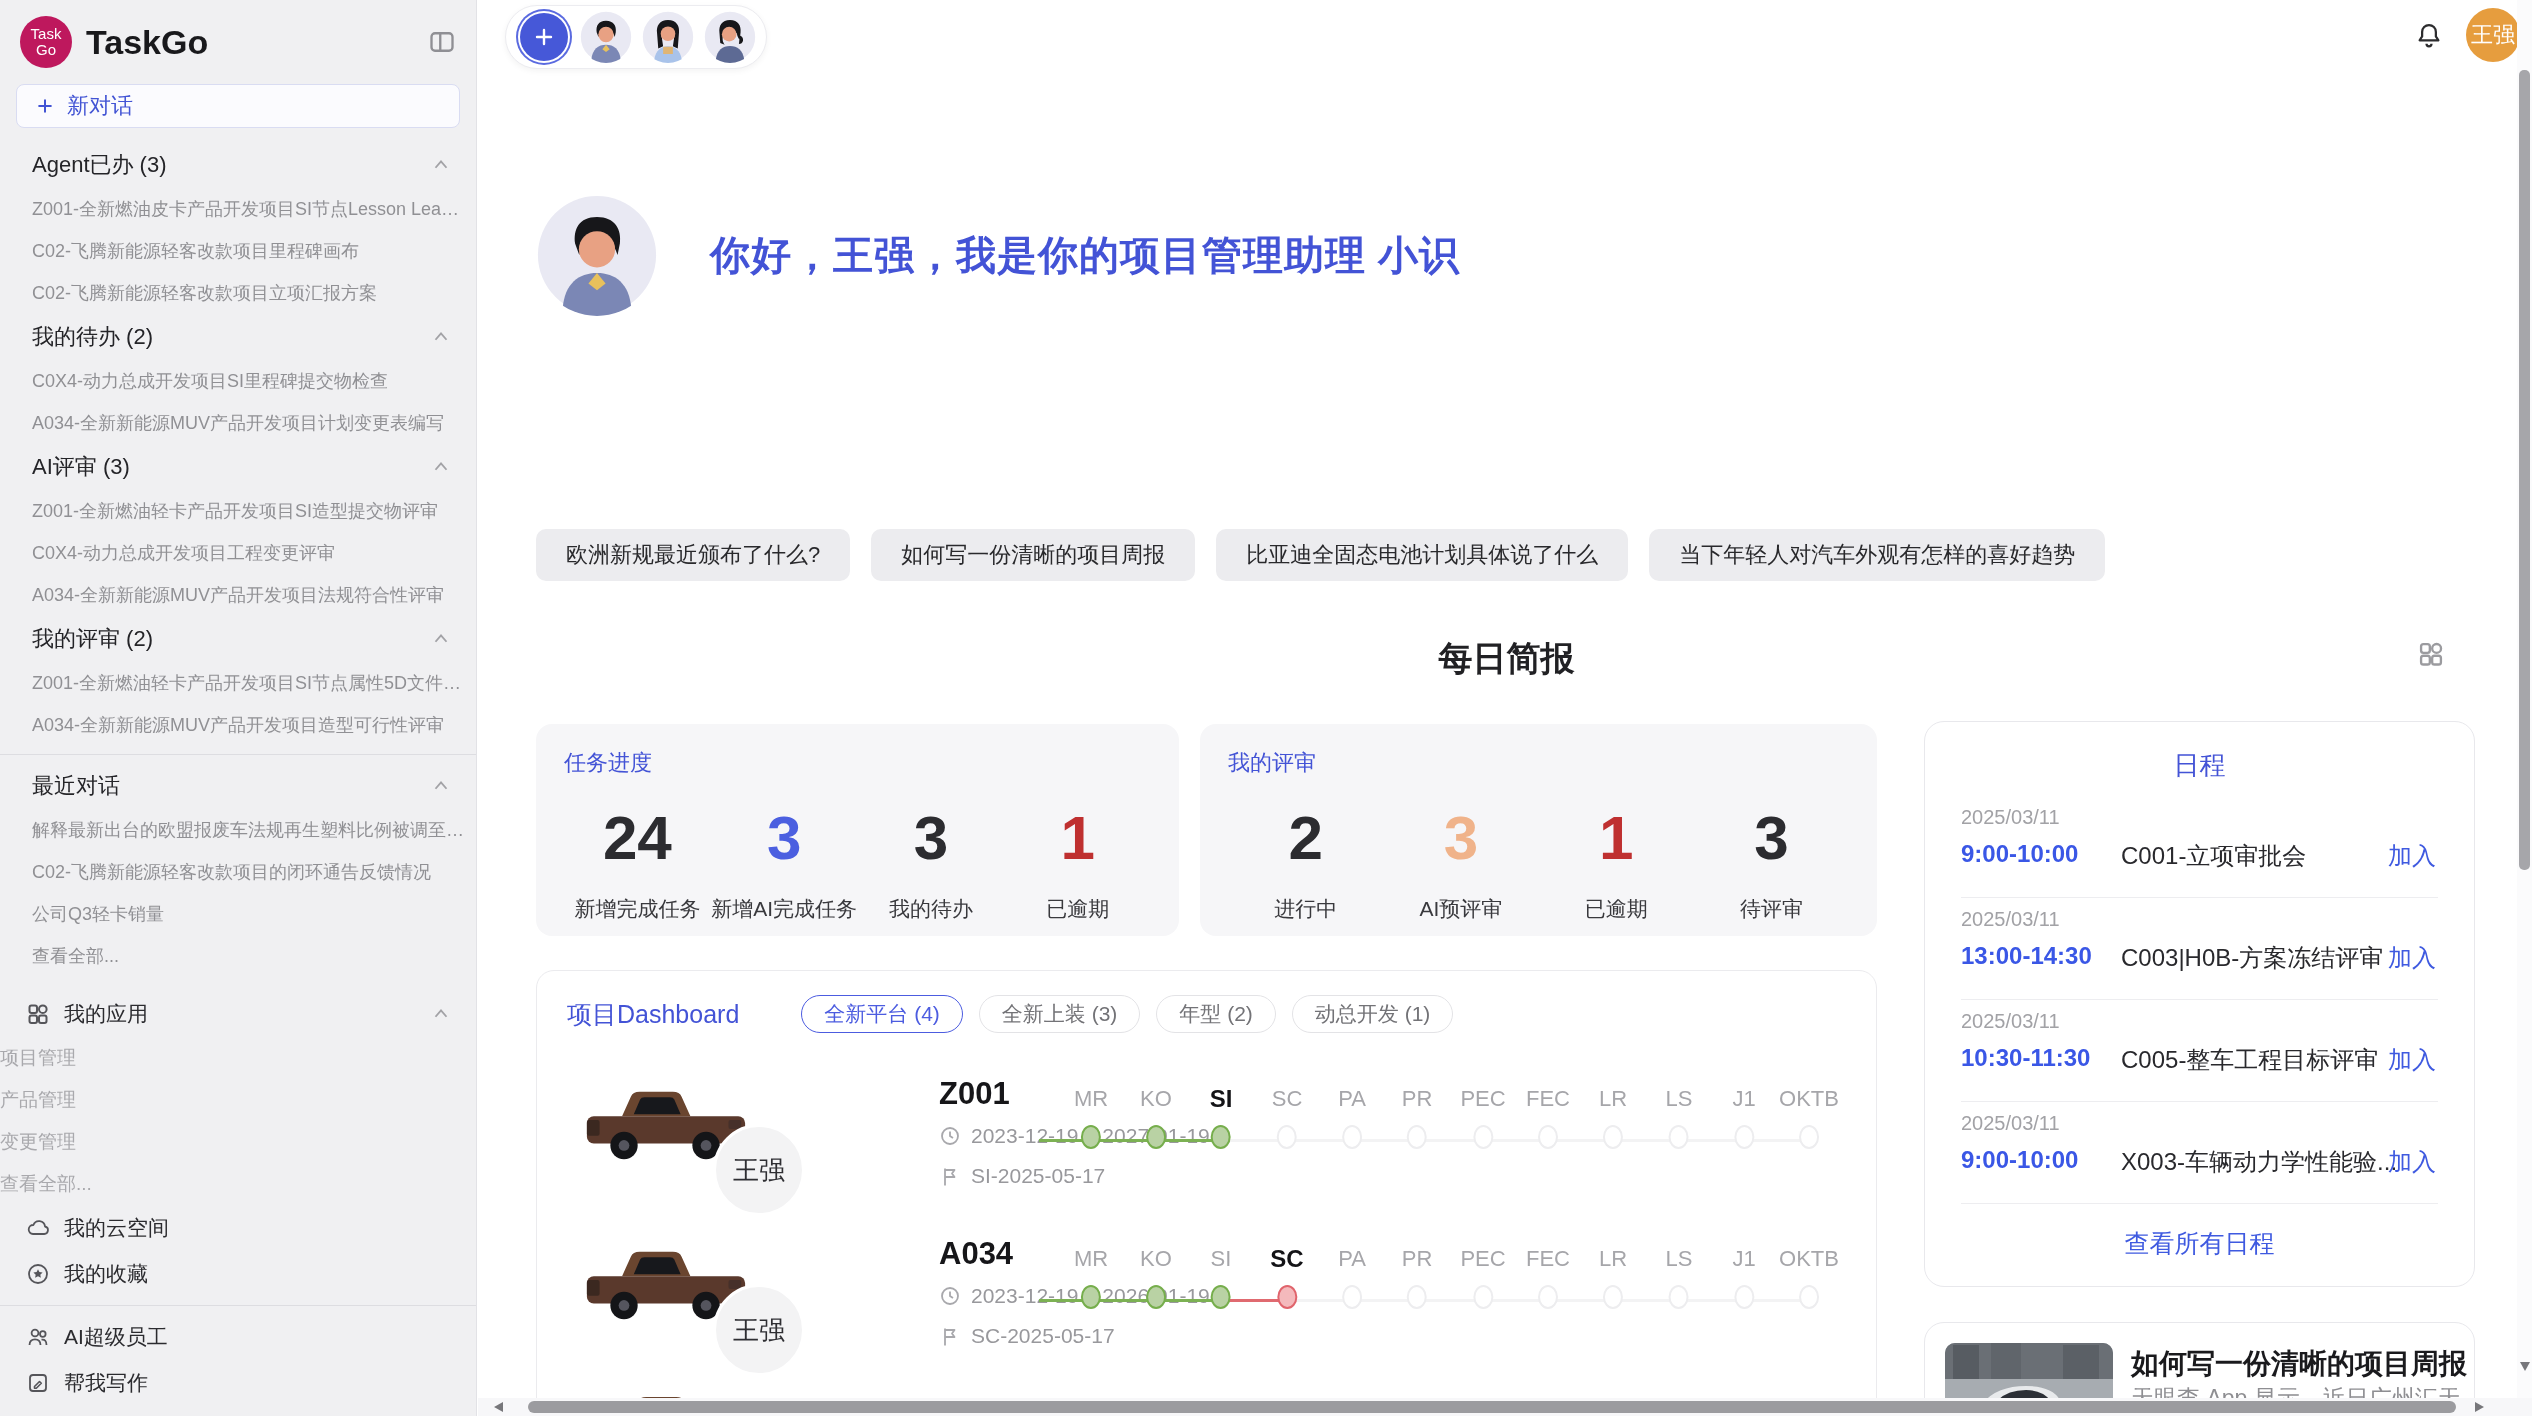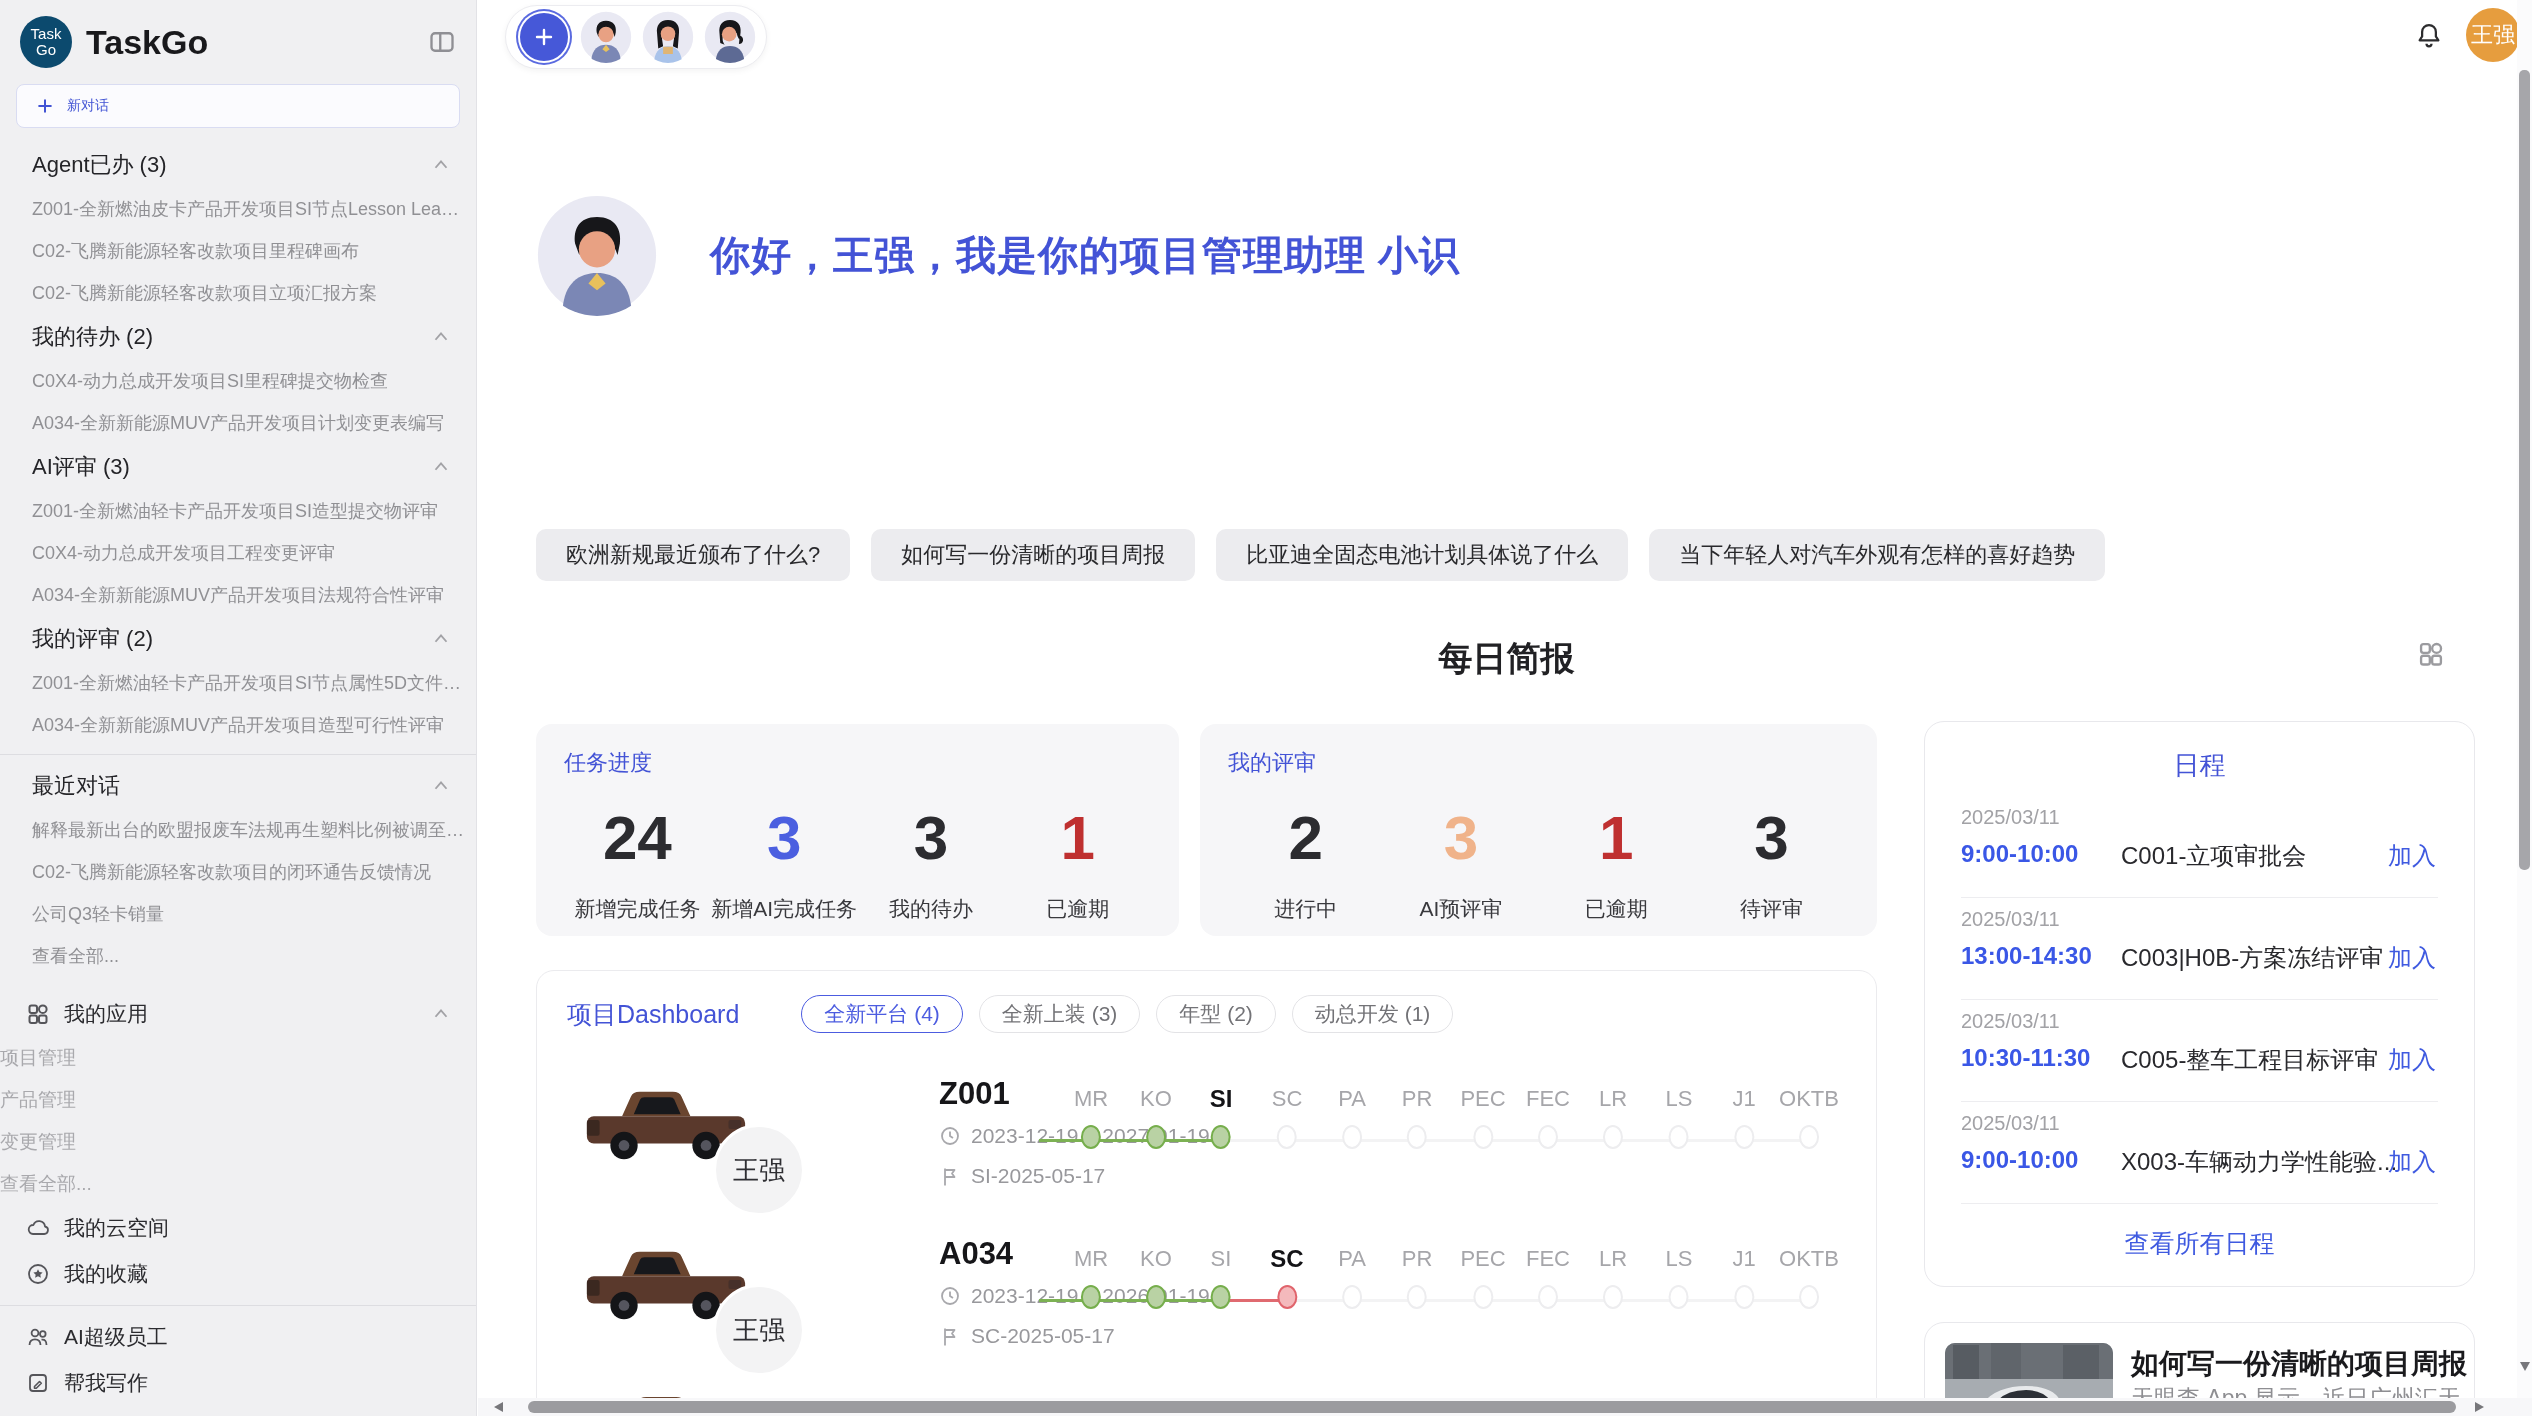--- a/index.html
+++ b/index.html
@@ -5,28 +5,28 @@
   * { margin:0; padding:0; box-sizing:border-box; }
   html,body { width:2532px; height:1416px; overflow:hidden; background:#fff;
               font-family:"Liberation Sans","DejaVu Sans",sans-serif; }
   .screen { position:relative; width:2532px; height:1416px; overflow:hidden; background:#fff; }
   svg.ic { display:block; }
 
   
   .sidebar { position:absolute; left:0; top:0; width:477px; height:1416px;
              background:#f0f0f2; border-right:1px solid #e2e2e6; padding-top:10px; }
   .side-head { display:flex; align-items:center; height:64px; padding:0 20px; }
-  .logo-circle { width:52px; height:52px; border-radius:50%; background:#0c4a6e; color:#fff;
+  .logo-circle { width:52px; height:52px; border-radius:50%; background:#be185d; color:#fff;
                  display:flex; flex-direction:column; align-items:center; justify-content:center;
                  font-size:15px; line-height:16px; flex:0 0 auto; }
   .app-title { margin-left:14px; font-size:34px; font-weight:700; color:#19191c; flex:1; }
   .panel-ic { color:#8f8f94; }
   .new-chat { margin:10px 16px 0 16px; height:44px; background:#fbfbfe; border:1px solid #d9dcf2;
               border-radius:8px; display:flex; align-items:center; justify-content:flex-start;
-              padding-left:18px; gap:12px; color:#4254d4; font-size:14px; cursor:pointer; }
+              padding-left:18px; gap:12px; color:#4254d4; font-size:22px; cursor:pointer; }
   .side-list { margin-top:14px; }
   .sec-head { display:flex; align-items:center; justify-content:space-between;
               padding:0 24px 0 32px; height:46px; font-size:22px; color:#242428; }
   .chev { color:#a2a2a6; }
   .side-item { padding:0 12px 0 32px; height:42px; line-height:42px; font-size:18px; color:#909094;
                white-space:nowrap; overflow:hidden; text-overflow:ellipsis; cursor:pointer; }
   .side-div { height:1px; background:#dddde1; margin:8px 0; }
   .iconrow { display:flex; align-items:center; gap:14px; padding:0 24px 0 26px; height:46px;
              font-size:21px; color:#2b2b2f; }
   .iconrow .lbl { flex:1; }

